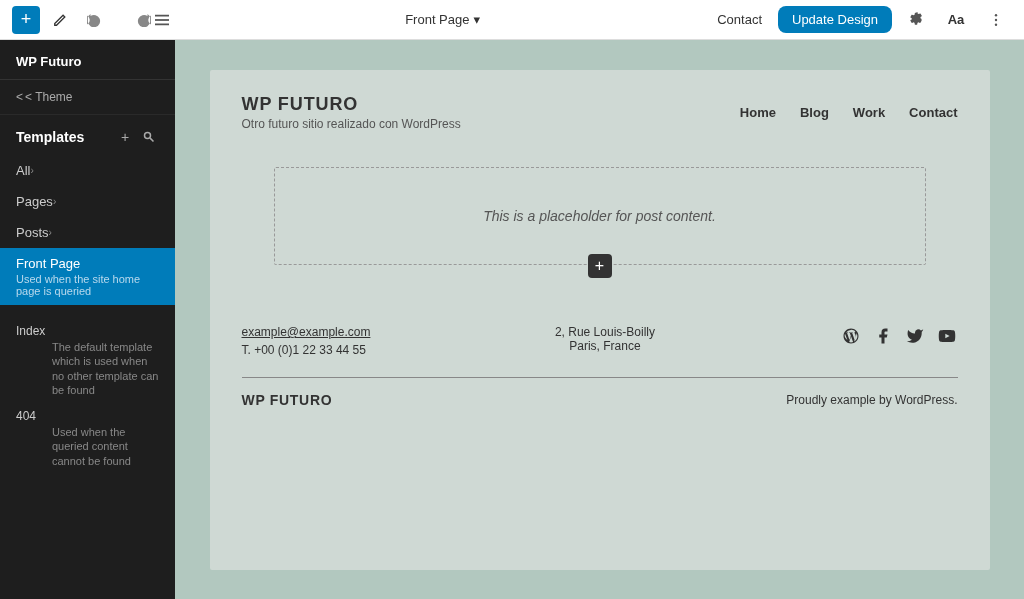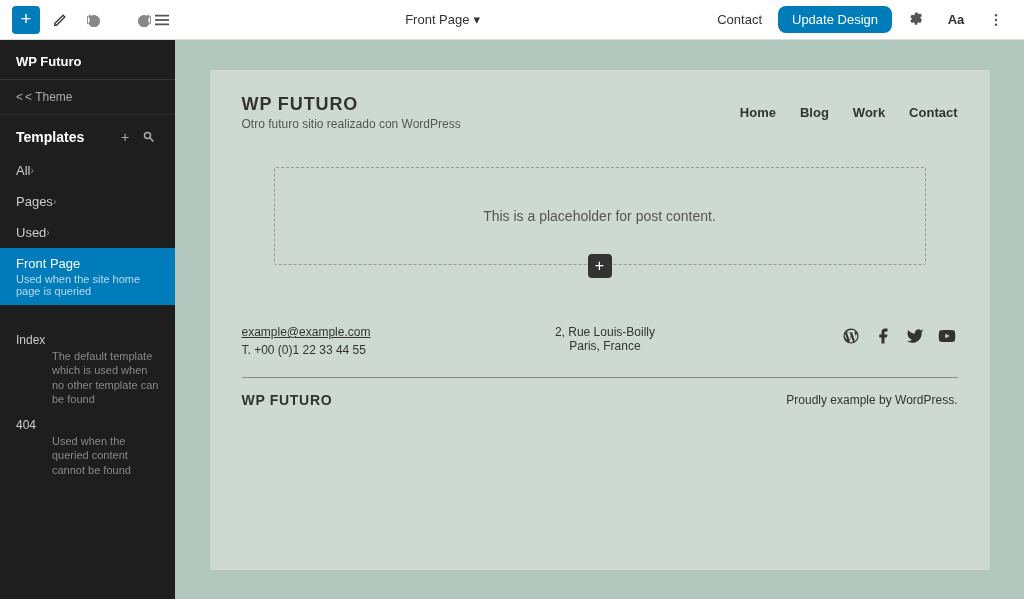--- a/index.html
+++ b/index.html
@@ -161,20 +161,21 @@
       border: 1px dashed #999;
       border-radius: 2px;
       padding: 40px 20px;
       display: flex;
       align-items: center;
       justify-content: center;
       background: transparent;
       position: relative;
     }
     .placeholder-text {
+      font-style: italic;
       font-size: 14px;
       color: #555;
       text-align: center;
     }
     .add-block-btn {
       position: absolute;
       bottom: -14px;
       left: 50%;
       transform: translateX(-50%);
       width: 24px; height: 24px;
@@ -309,30 +310,30 @@
 
     <div class="sidebar-nav-item">
       <span>All</span>
       <span class="chevron">›</span>
     </div>
     <div class="sidebar-nav-item">
       <span>Pages</span>
       <span class="chevron">›</span>
     </div>
     <div class="sidebar-nav-item">
-      <span>Used</span>
+      <span>Posts</span>
       <span class="chevron">›</span>
     </div>
 
     <div class="sidebar-item-active">
       <div>Front Page</div>
       <div class="item-desc">Used when the site home page is queried</div>
     </div>
 
-    <div class="sidebar-sub-item" style="padding-top:28px;">
+    <div class="sidebar-sub-item" style="padding-top:19px;">
       <div class="item-name">Index</div>
       <div class="item-desc">The default template which is used when no other template can be found</div>
     </div>
 
     <div class="sidebar-sub-item" style="padding-top:10px;">
       <div class="item-name">404</div>
       <div class="item-desc">Used when the queried content cannot be found</div>
     </div>
   </div>
 

